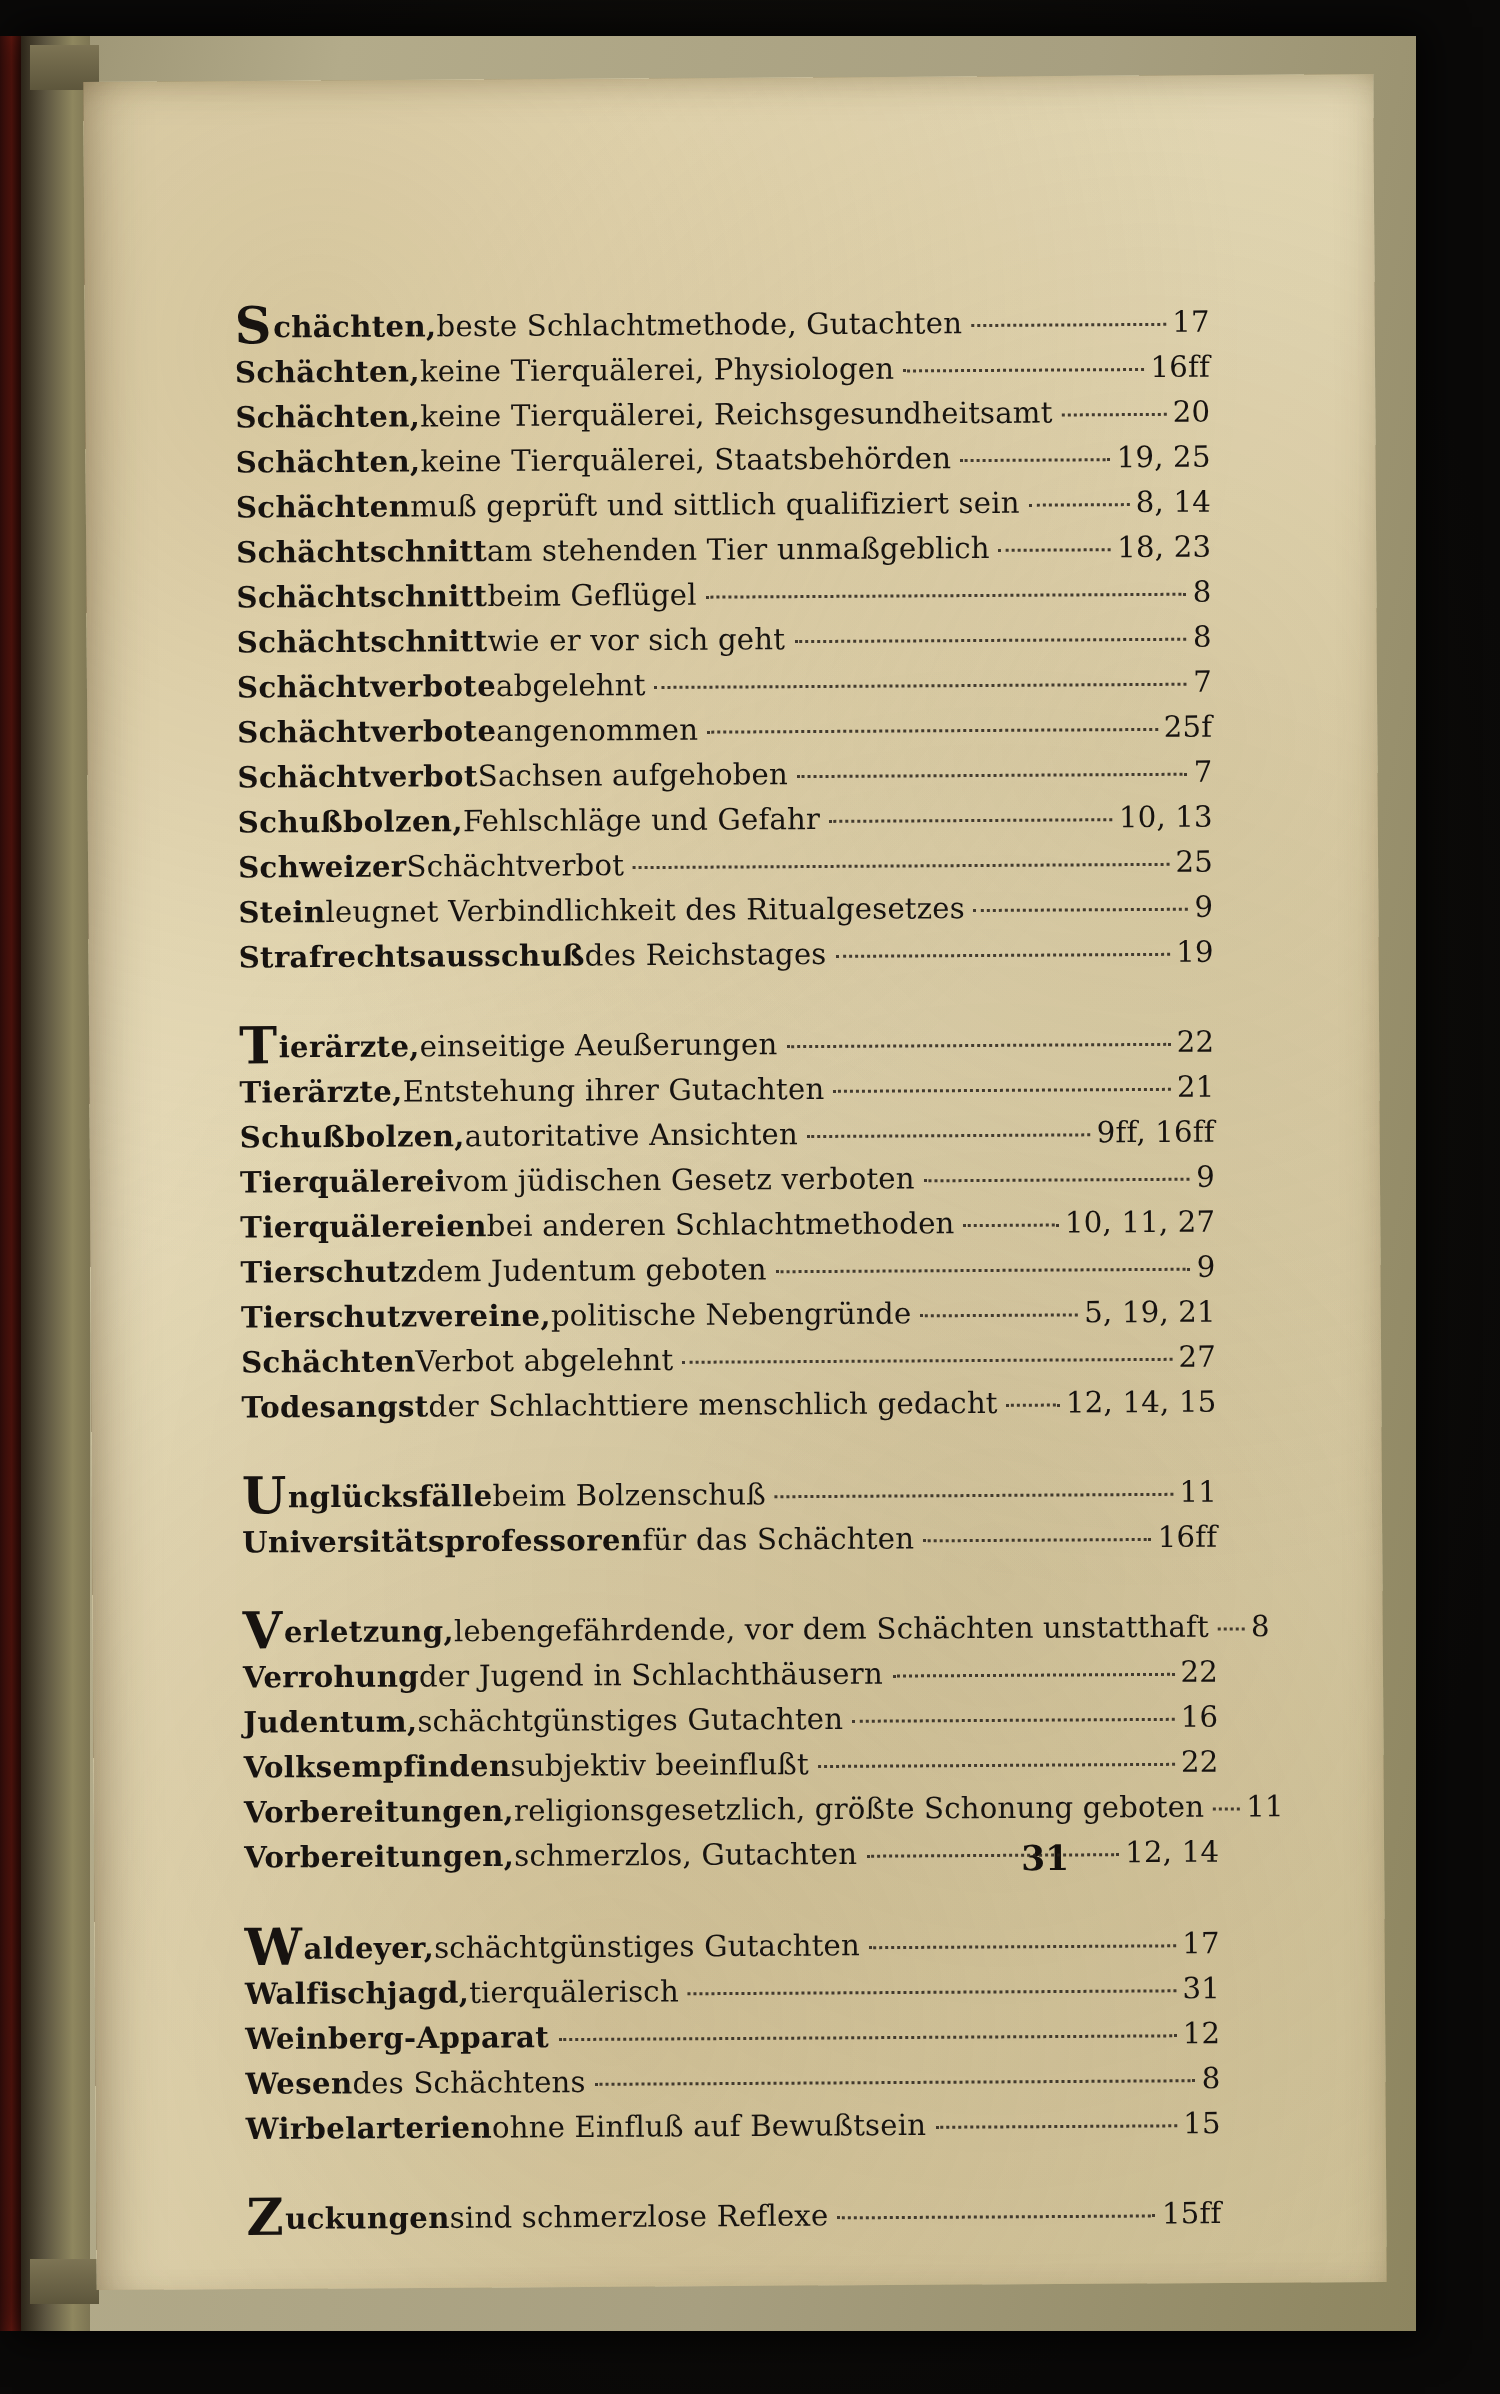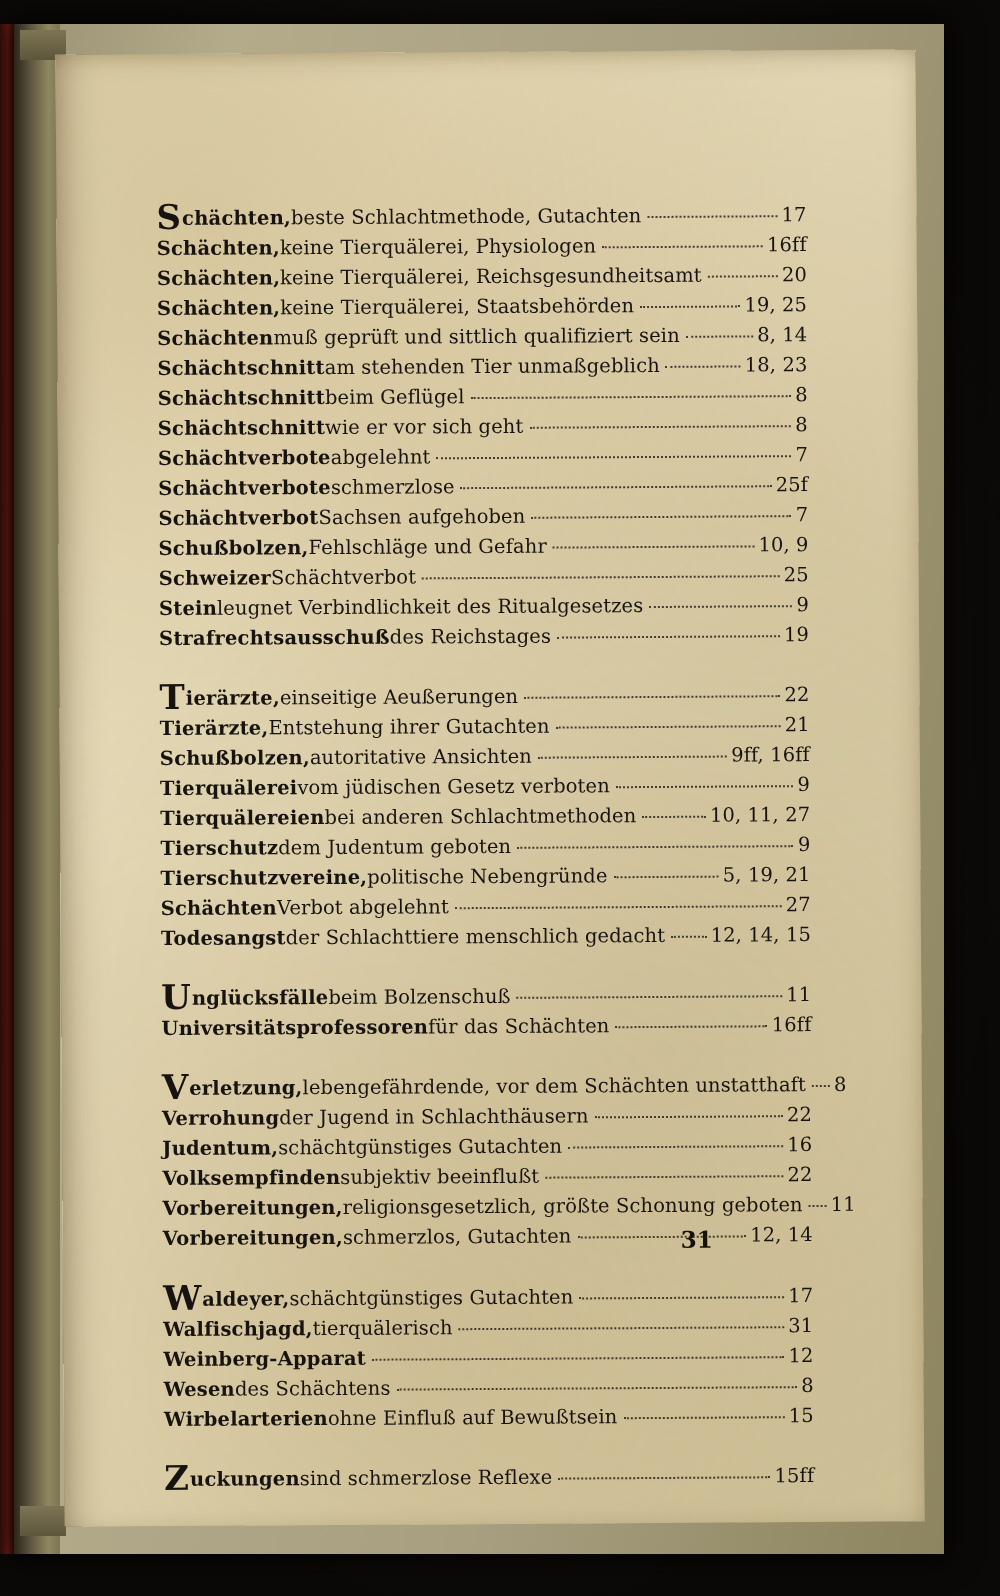--- a/index.html
+++ b/index.html
@@ -235,35 +235,35 @@
             <span class="pg">8</span>
           </div>
           <div class="entry">
             <span class="head"><span>Schächtverbote</span></span>
             <span class="rest"> abgelehnt</span>
             <span class="dots"></span>
             <span class="pg">7</span>
           </div>
           <div class="entry">
             <span class="head"><span>Schächtverbote</span></span>
-            <span class="rest"> schmerzlose</span>
+            <span class="rest"> angenommen</span>
             <span class="dots"></span>
             <span class="pg">25f</span>
           </div>
           <div class="entry">
             <span class="head"><span>Schächtverbot</span></span>
             <span class="rest"> Sachsen aufgehoben</span>
             <span class="dots"></span>
             <span class="pg">7</span>
           </div>
           <div class="entry">
             <span class="head"><span>Schußbolzen,</span></span>
             <span class="rest"> Fehlschläge und Gefahr</span>
             <span class="dots"></span>
-            <span class="pg">10, 9</span>
+            <span class="pg">10, 13</span>
           </div>
           <div class="entry">
             <span class="head"><span>Schweizer</span></span>
             <span class="rest"> Schächtverbot</span>
             <span class="dots"></span>
             <span class="pg">25</span>
           </div>
           <div class="entry">
             <span class="head"><span>Stein</span></span>
             <span class="rest"> leugnet Verbindlichkeit des Ritualgesetzes</span>

